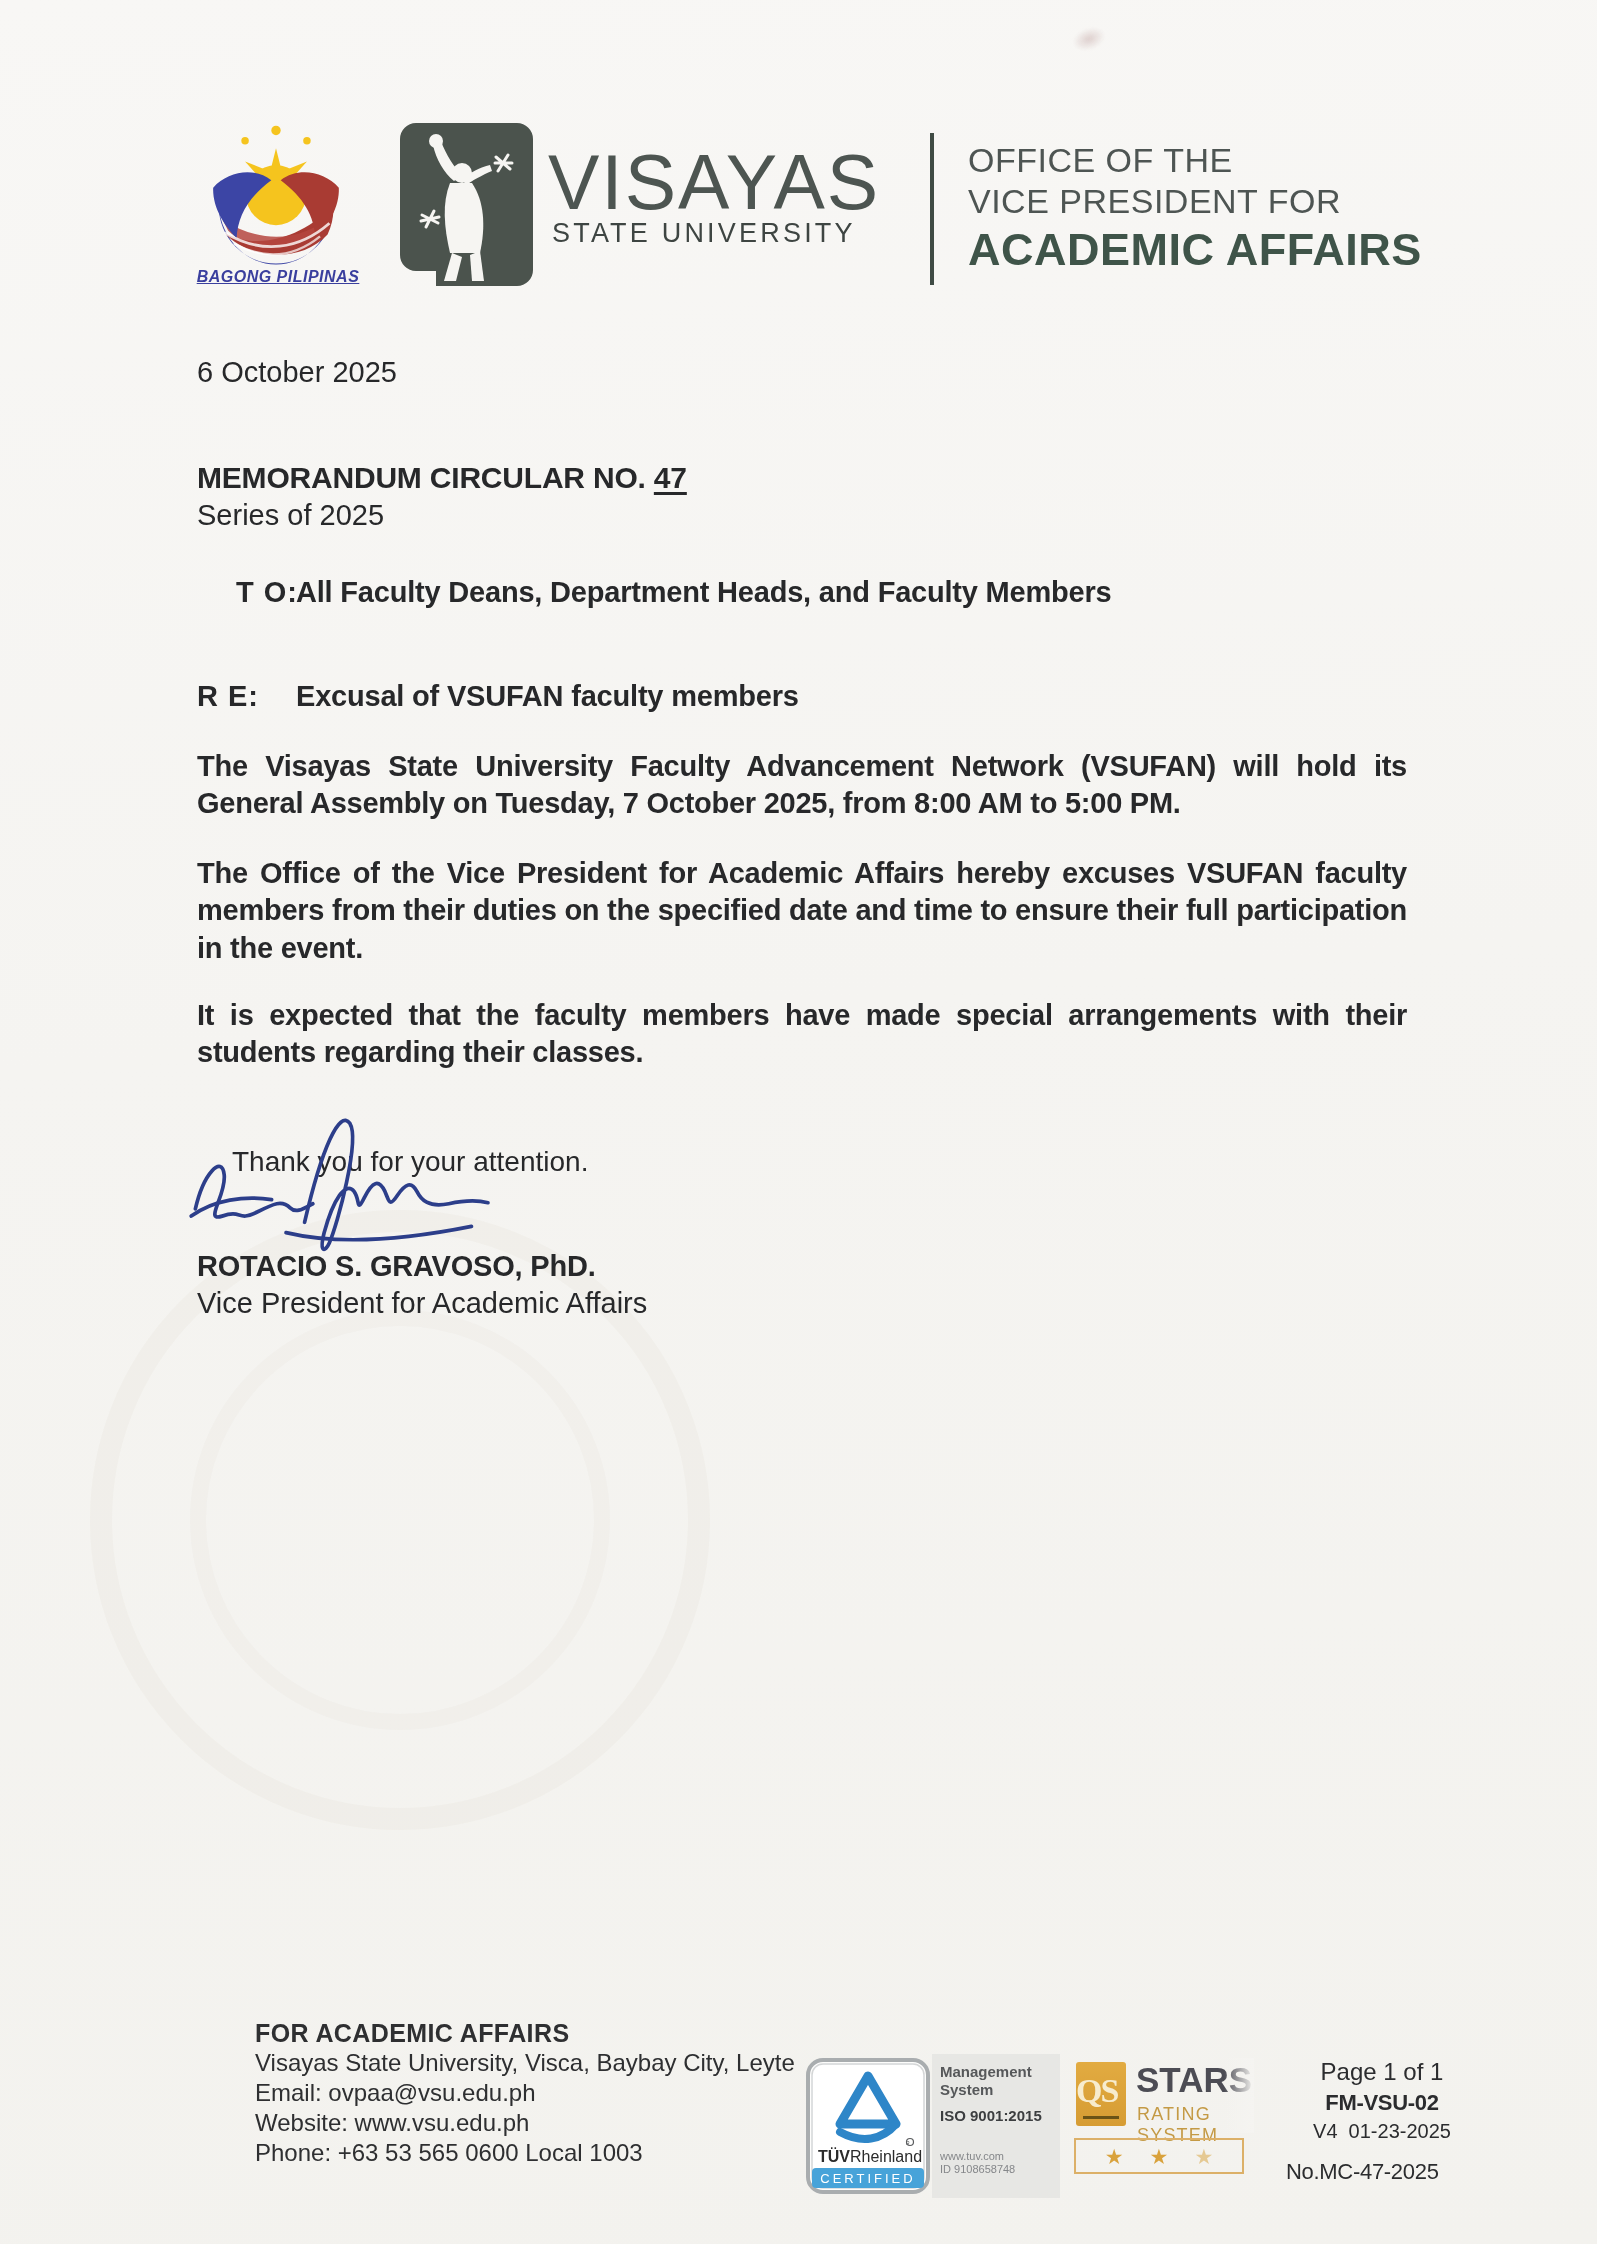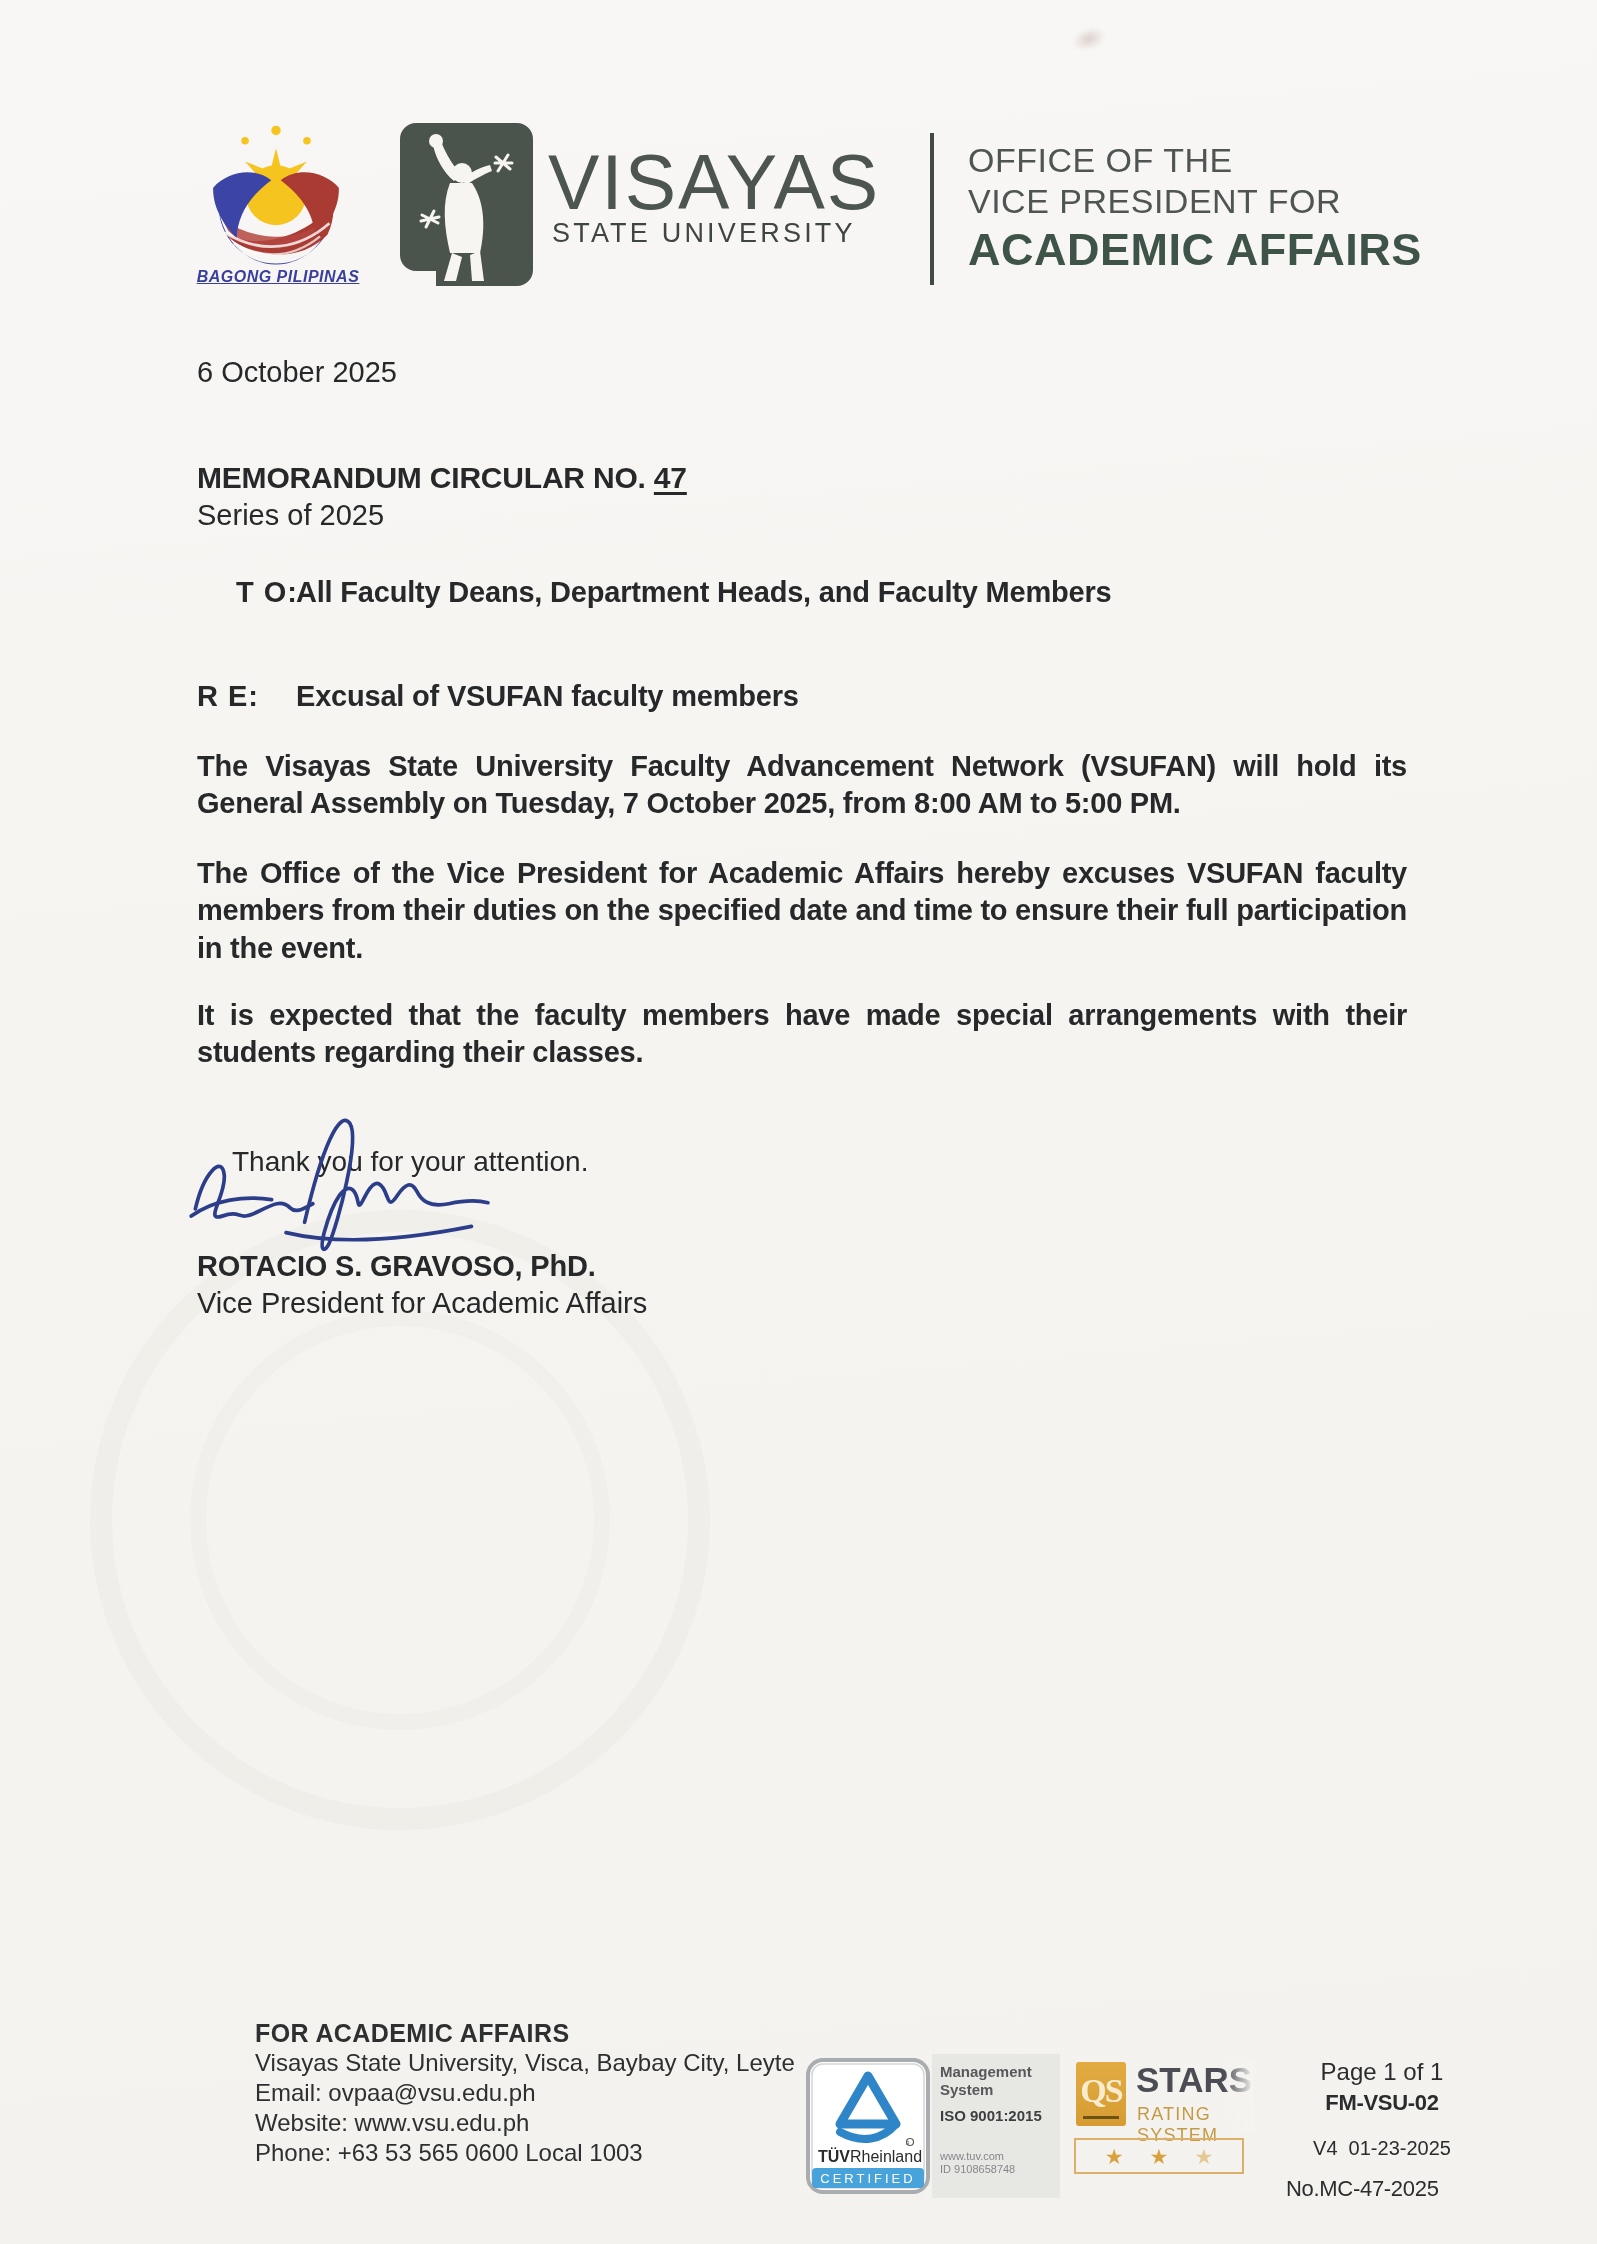--- a/index.html
+++ b/index.html
@@ -80,39 +80,39 @@
     background:#e7e7e4; padding:9px 8px;
   }
   .iso-strip .m1 { font-size:15px; font-weight:bold; color:#56585a; line-height:18px; }
   .iso-strip .m2 { font-size:15px; font-weight:bold; color:#3c3e40; margin-top:8px; }
   .iso-strip .m3 { font-size:11px; color:#85878a; line-height:13px; margin-top:26px; }
   .qs-block { position:absolute; left:1074px; top:2058px; width:176px; height:120px; }
   .qs-square {
     position:absolute; left:2px; top:4px; width:50px; height:64px;
     background:linear-gradient(180deg,#e2ab41,#d69c33); border-radius:3px;
     color:#f7ecce; font-family:"Liberation Serif","DejaVu Serif",serif;
-    font-size:34px; text-align:center; line-height:58px; font-weight:bold; letter-spacing:-2px;
+    font-size:34px; line-height:58px; font-weight:bold; letter-spacing:-2px;
   }
   .qs-square::after {
     content:""; position:absolute; left:7px; bottom:7px; width:36px; height:3px; background:#6b5316;
   }
   .qs-stars-word { position:absolute; left:62px; top:2px; font-size:35px; font-weight:bold; color:#4c4c54; letter-spacing:0px; }
   .qs-rating { position:absolute; left:63px; top:46px; font-size:18px; color:#c49a45; letter-spacing:1.2px; }
   .qs-fade { position:absolute; left:150px; top:0px; width:30px; height:75px;
     background:linear-gradient(90deg, rgba(245,244,241,0), rgba(245,244,241,1)); }
   .qs-starbox {
     position:absolute; left:0px; top:80px; width:170px; height:36px;
     border:2px solid #dcb068; display:flex; align-items:center; justify-content:center; gap:26px;
   }
   .qs-starbox span { font-size:21px; color:#d9a23c; line-height:1; }
   .qs-starbox span:nth-child(3) { color:#e5c993; }
   .f-refs { position:absolute; left:1292px; top:2058px; width:180px; text-align:center; color:#2b2c2e; }
   .f-refs .pg { font-size:24px; }
   .f-refs .fm { font-size:22px; font-weight:bold; margin-top:4px; letter-spacing:-0.3px; }
-  .f-refs .v4 { font-size:20px; margin-top:21px; white-space:pre; }
+  .f-refs .v4 { font-size:20px; margin-top:4px; white-space:pre; }
   .f-refs .mc { font-size:22px; margin-top:16px; text-align:left; margin-left:-6px; letter-spacing:-0.3px; }
 </style>
 </head>
 <body>
 
 <div class="page">
 
   <div class="smudge-top"></div>
   <div class="watermark-ring"></div>
   <div class="watermark-ring-inner"></div>

